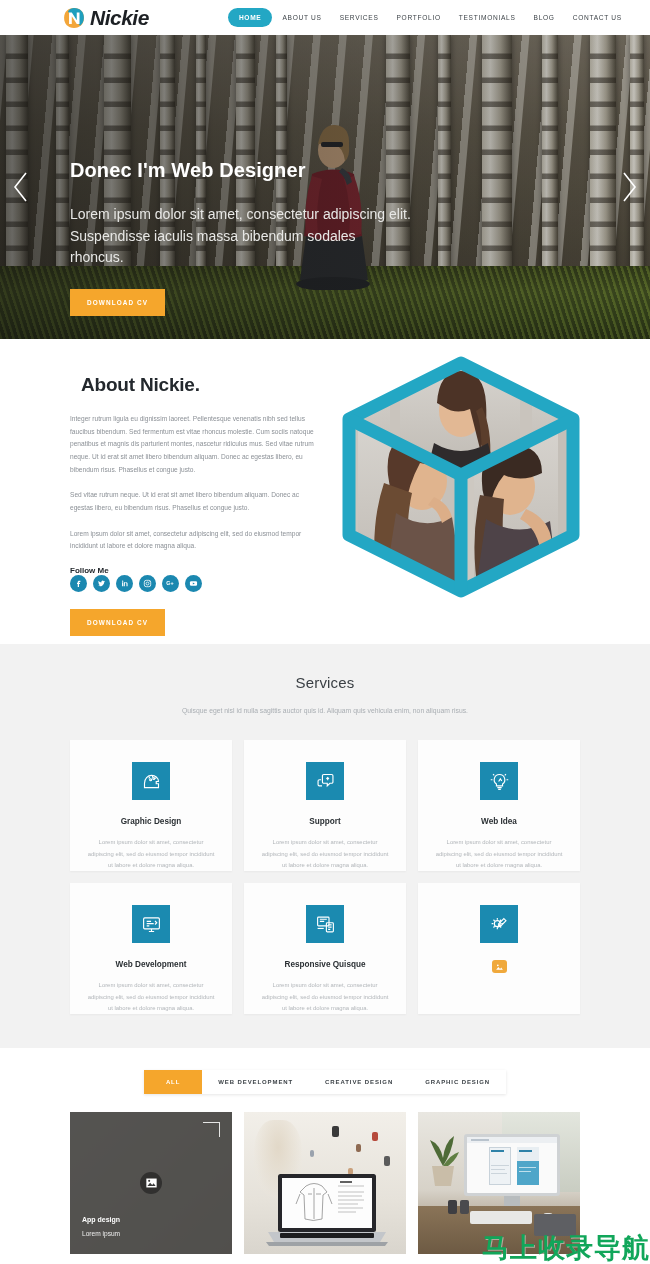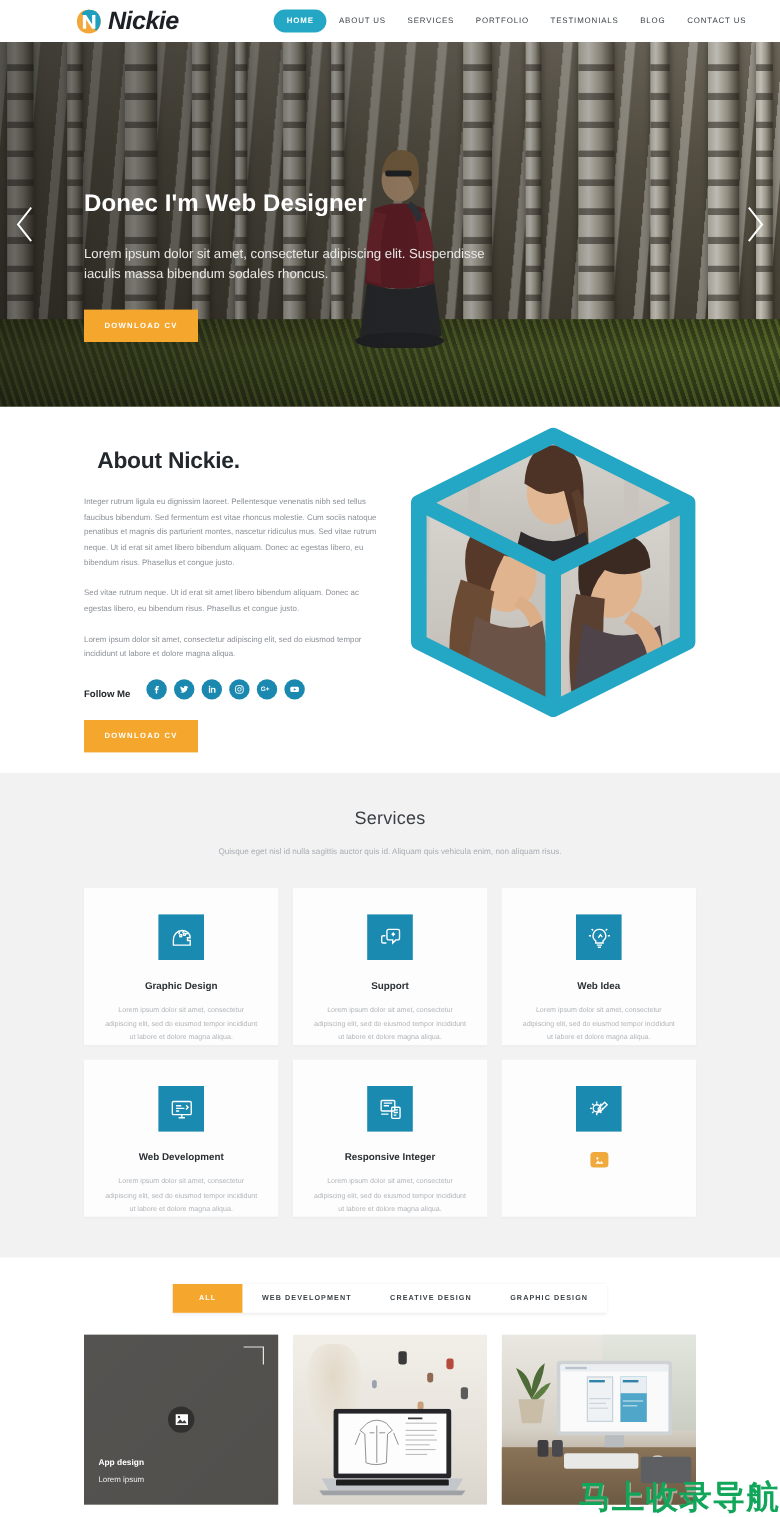--- a/index.html
+++ b/index.html
@@ -72,21 +72,21 @@
   .hero-scrim {
     position: absolute; inset: 0;
     background: linear-gradient(90deg, rgba(20,20,18,0.62) 0%, rgba(20,20,18,0.42) 45%, rgba(20,20,18,0.20) 100%);
   }
   .hero-content { position: absolute; left: 70px; top: 124px; width: 360px; z-index: 5; }
   .hero-title {
     font-size: 20px; font-weight: bold; color: #ffffff;
     letter-spacing: 0.1px; margin-bottom: 22px;
   }
   .hero-sub {
-    font-size: 11px; color: #e8e8e6; line-height: 1.55; width: 342px;
+    font-size: 14px; color: #e8e8e6; line-height: 1.55; width: 342px;
     margin-bottom: 20px;
   }
   .btn-cv {
     display: inline-block; background: #f5a62c; color: #ffffff;
     font-size: 6.4px; font-weight: bold; letter-spacing: 1.1px;
     padding: 10px 17px; border: none;
   }
   .hero-arrow {
     position: absolute; top: 50%; transform: translateY(-50%);
     width: 26px; height: 40px; z-index: 6;
@@ -97,21 +97,21 @@
   
   .about { position: relative; background: #ffffff; padding: 30px 0 34px; height: 305px; }
   .about-left { position: absolute; left: 70px; top: 35px; width: 250px; }
   .about-title {
     font-size: 19px; font-weight: bold; color: #23282d;
     letter-spacing: -0.2px; margin-bottom: 17px; margin-left: 11px;
   }
   .about-p {
     font-size: 6.6px; color: #8b9096; line-height: 1.92; margin-bottom: 13px;
   }
-  .follow-row { display: flex; align-items: flex-end; margin-top: 3px; }
+  .follow-row { display: flex; align-items: flex-start; margin-top: 3px; flex-direction: column; }
   .follow-label { font-size: 8px; font-weight: bold; color: #23282d; margin-right: 13px; }
   .social { display: flex; gap: 6px; }
   .social-btn {
     width: 17px; height: 17px; border-radius: 50%; background: #1b88b0;
     display: flex; align-items: center; justify-content: center; color: #fff;
   }
   .about-cv { margin-top: 17px; }
   .cube-wrap { position: absolute; left: 330px; top: 8px; width: 262px; height: 260px; }
 
   
@@ -451,21 +451,21 @@
       <div class="card">
         <div class="card-icon">
           <svg width="21" height="21" viewBox="0 0 24 24" fill="none" stroke="#fff" stroke-width="1.3">
             <rect x="3" y="3.5" width="13" height="10" rx="1"></rect>
             <rect x="13" y="10" width="8" height="10.5" rx="1"></rect>
             <path d="M3 16.5h7"></path>
             <path d="M5.5 6h8M5.5 8.5h5"></path>
             <path d="M15 12.5h4M15 15h4M15 17.5h2.5"></path>
           </svg>
         </div>
-        <div class="card-title">Responsive Integer</div>
+        <div class="card-title">Responsive Quisque</div>
         <div class="card-text">Lorem ipsum dolor sit amet, consectetur adipiscing elit, sed do eiusmod tempor incididunt ut labore et dolore magna aliqua.</div>
       </div>
 
       <div class="card">
         <div class="card-icon">
           <svg width="21" height="21" viewBox="0 0 24 24" fill="none" stroke="#fff" stroke-width="1.3">
             <circle cx="9.5" cy="11" r="3.4"></circle>
             <path d="M9.5 4.5v2M9.5 15.5v2M3 11h2M14 11h2M5.1 6.6l1.4 1.4M12.5 14l1.4 1.4M13.9 6.6l-1.4 1.4M6.5 14l-1.4 1.4"></path>
             <path d="M17 5.2l2.4 2.4-6.2 6.2-2.4-2.4z"></path>
             <path d="M11.6 11.4l-1.4 3.6 3.6-1.4"></path>

